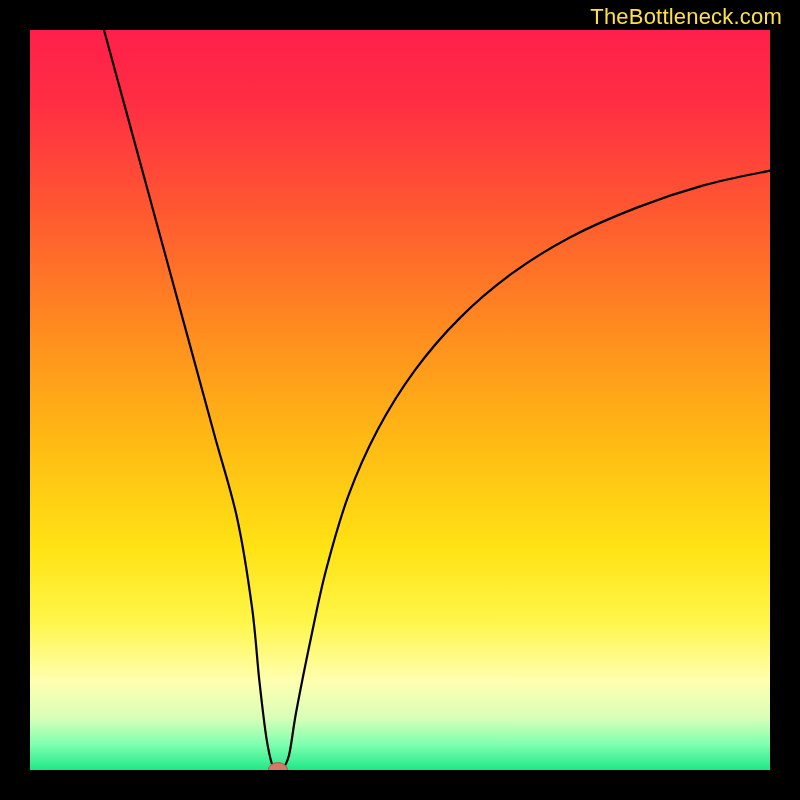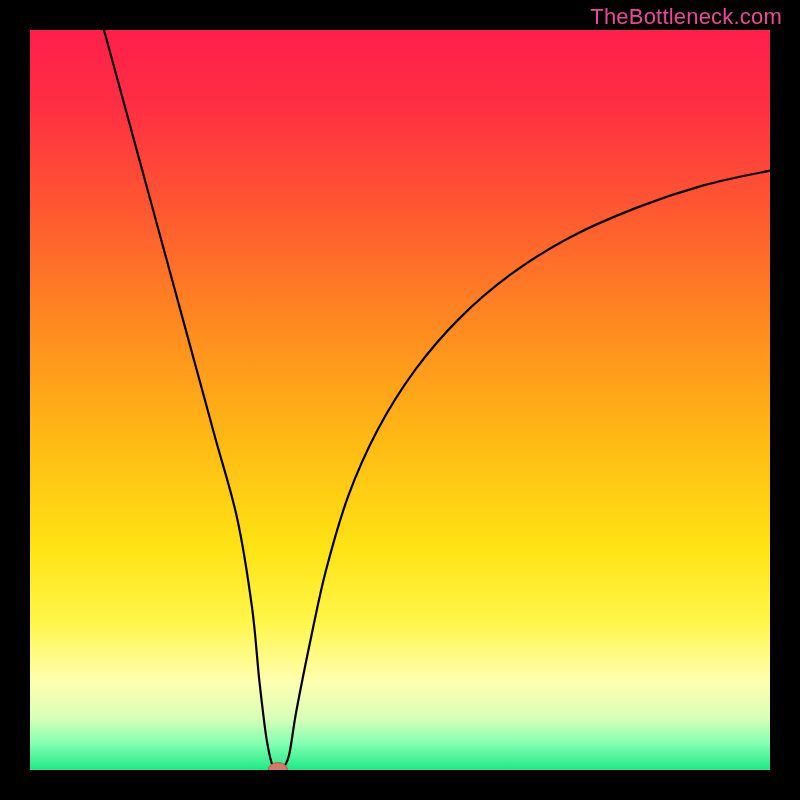--- a/index.html
+++ b/index.html
@@ -16,21 +16,21 @@
     top: 0;
     left: 0;
     width: 800px;
     height: 800px;
     background: #000;
   }
   .watermark {
     position: absolute;
     top: 4px;
     right: 18px;
-    color: #ec4899;
+    color: #fde047;
     font-size: 22px;
     font-weight: 500;
     letter-spacing: 0.2px;
     user-select: none;
   }
   .plot-wrap {
     position: absolute;
     left: 30px;
     top: 30px;
     width: 740px;

